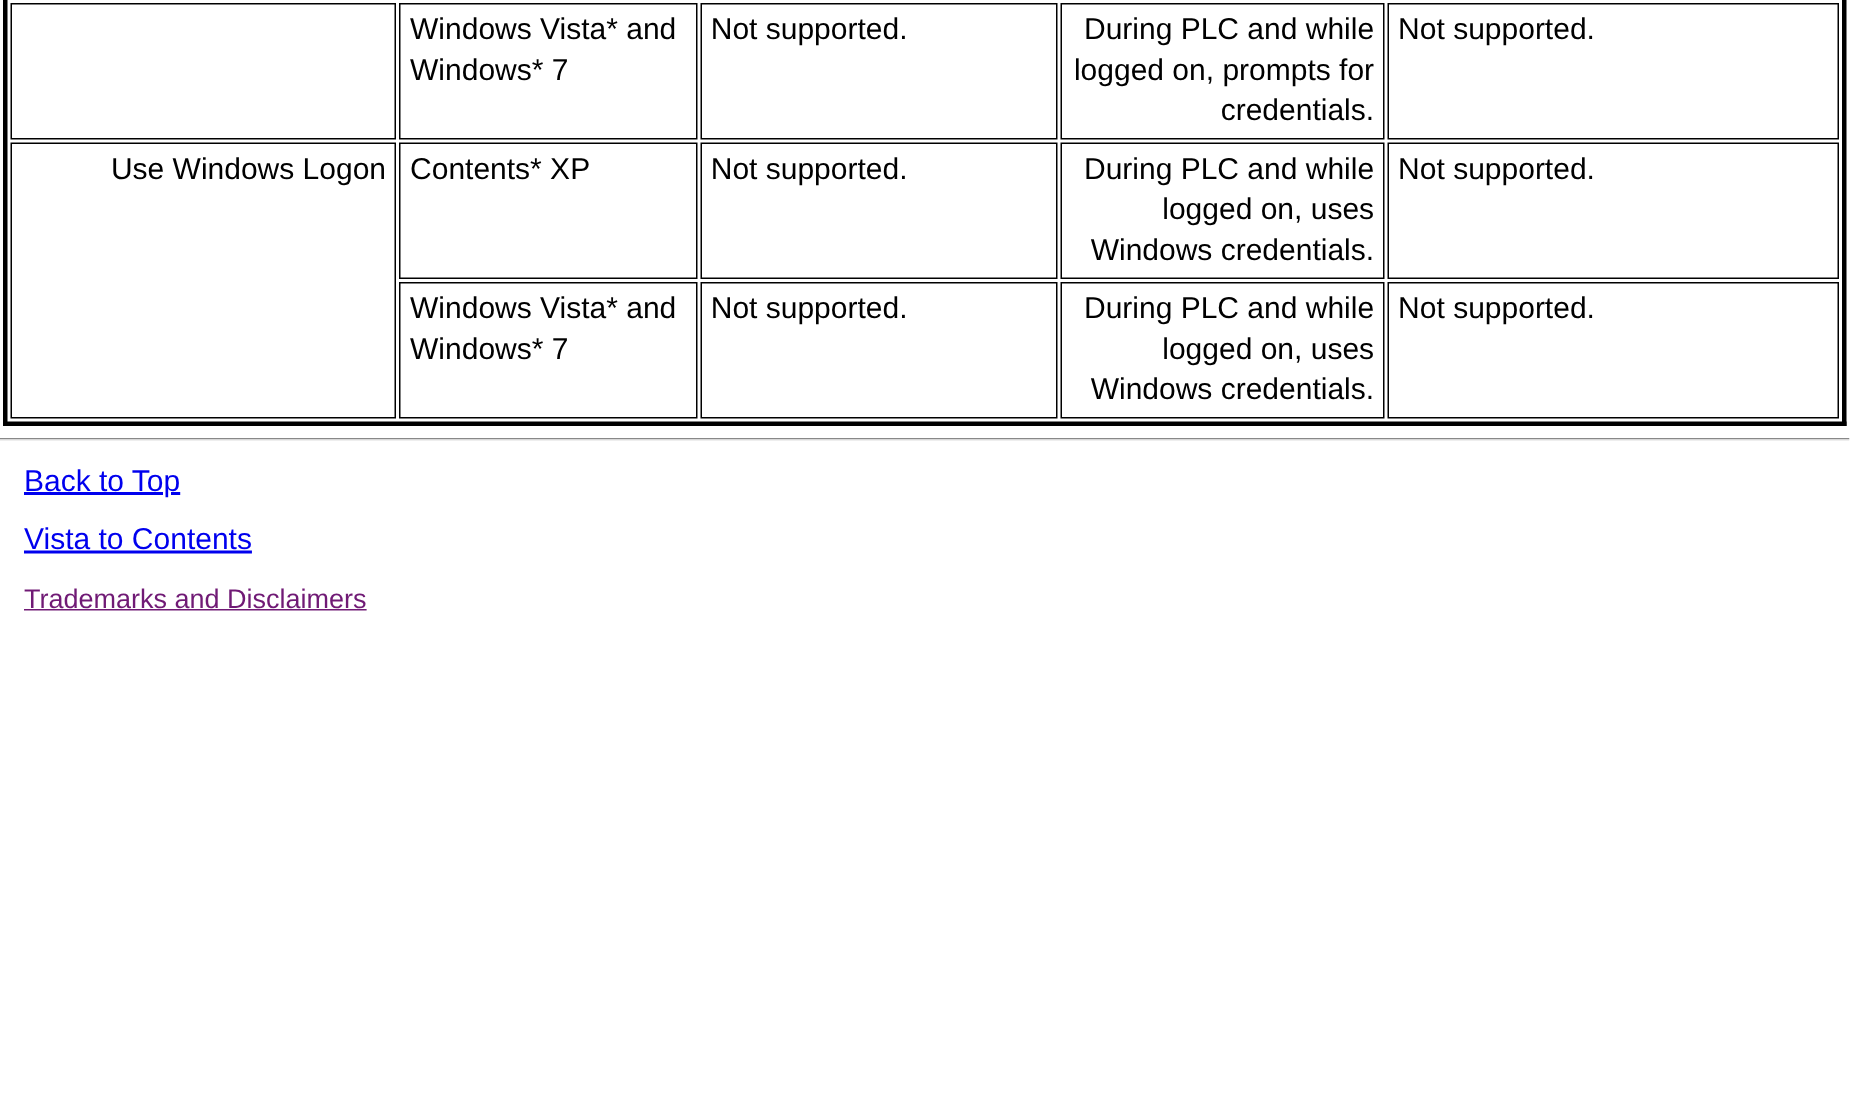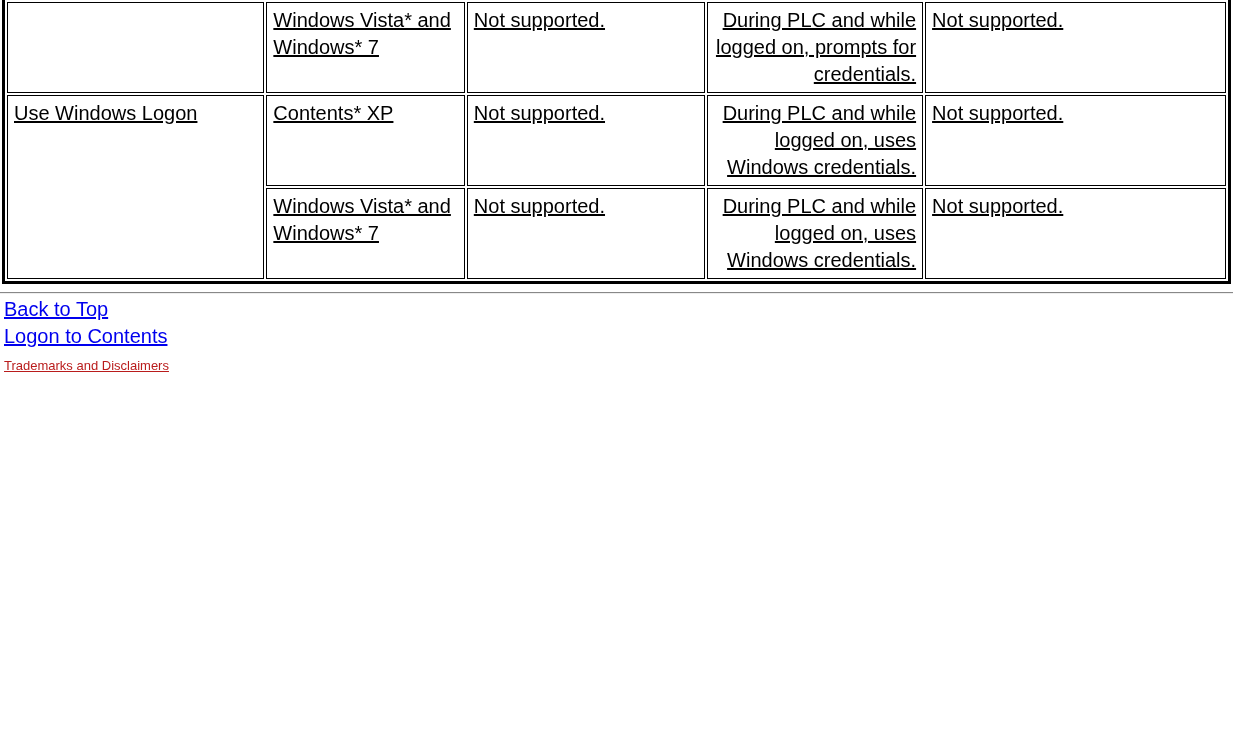--- a/index.html
+++ b/index.html
@@ -13,56 +13,55 @@
       color: #000;
       background: #fff;
     }
     .outer-table {
       border-collapse: separate;
       border-spacing: 2px;
       border: 3px solid #000;
       border-top: none;
       width: 1229px;
       margin-left: 2px;
-      text-decoration: underline;
     }
     .outer-table td {
       border: 1px solid #000;
       padding: 4px 6px;
       vertical-align: top;
       font-size: 20px;
       line-height: 1.35;
     }
-    .col0 { width: 260px; }
+    .col0 { width: 260px; text-align: right; }
     .col1 { width: 200px; }
     .col2 { width: 240px; }
     .col3 { width: 218px; text-align: right; }
     .col4 { width: 304px; }
     hr.sep {
       margin: 8px 0 0 0;
       border: none;
       border-top: 1px solid #888;
       border-bottom: 1px solid #eee;
       height: 0;
     }
     .links {
       padding: 0 0 0 0;
     }
     .links p {
-      margin: 4px;
+      margin: 16px;
     }
     .link-main {
       font-size: 20px;
       color: #0000EE;
       text-decoration: underline;
       display: inline-block;
     }
     .link-small {
-      font-size: 13px;
-      color: #b91c1c;
+      font-size: 18px;
+      color: #701a75;
       text-decoration: underline;
       display: inline-block;
     }
     .sp-top { margin-top: 42px; }
     .sp-mid { margin-top: 28px; }
     .sp-small { margin-top: 26px; }
   </style>
 </head>
 <body>
 
@@ -91,18 +90,18 @@
 </tbody>
   </table>
 
 <hr class="sep">
 
 <div class="links">
   <p class="sp-top">
     <a href="#" class="link-main">Back to Top</a>
   </p>
   <p class="sp-mid">
-    <a href="#" class="link-main">Logon to Contents</a>
+    <a href="#" class="link-main">Vista to Contents</a>
   </p>
   <p class="sp-small">
     <a href="#" class="link-small">Trademarks and Disclaimers</a>
   </p>
 </div>
 
 </body></html>

